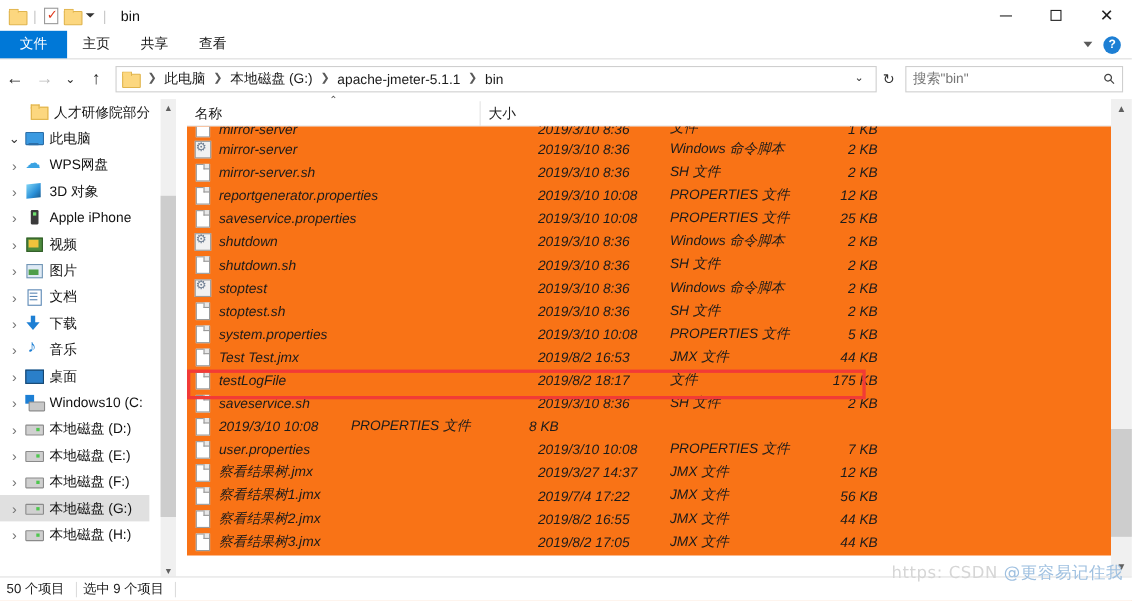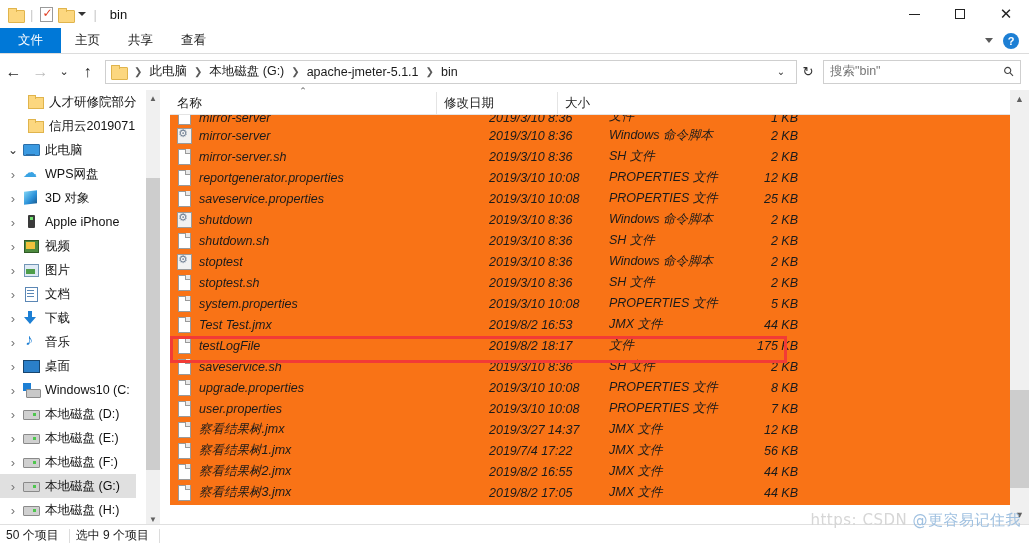--- a/index.html
+++ b/index.html
@@ -235,24 +235,20 @@
       <span class="ph">搜索"bin"</span>
       <span class="mag">⚲</span>
     </div>
   </div>
 
   <div class="sidebar" id="sidebar">
       <div class="tree-item" style="padding-left: 26px;">
         <span class="ti-ico ic-folder"></span>
         <span class="ti-label">人才研修院部分3</span>
       </div>
-      <div class="tree-item" style="padding-left: 26px;">
-        <span class="ti-ico ic-folder"></span>
-        <span class="ti-label">信用云2019071</span>
-      </div>
       <div class="tree-item">
         <span class="exp open" style="font-size: 12px;">⌄</span>
         <span class="ti-ico ic-pc"></span>
         <span class="ti-label">此电脑</span>
       </div>
       <div class="tree-item">
         <span class="exp" style="font-size: 13px;">›</span>
         <span class="ti-ico ic-cloud"></span>
         <span class="ti-label">WPS网盘</span>
       </div>
@@ -332,23 +328,20 @@
     <div class="sb-arrow">▲</div>
     <div class="sb-thumb" style="top:88px;height:292px;"></div>
     <div class="sb-arrow" style="position:absolute;bottom:0;">▼</div>
   </div>
 
   <div class="listhead">
     <div class="colhdr" style="width:266px">
       <span class="sortarrow">⌃</span>
       <span>名称</span>
     </div>
-    <div class="colhdr" style="width:121px">
-      <span>修改日期</span>
-    </div>
     <div class="colhdr" style="width:80px">
       <span>大小</span>
     </div>
   </div>
 
   <div class="filelist" id="filelist">
       <div class="frow" style="height: 10px; align-items: flex-end; overflow: hidden;">
         <span class="fi fi-file"></span>
         <span class="c-name">mirror-server</span>
         <span class="c-date">2019/3/10 8:36</span>
@@ -434,21 +427,20 @@
       </div>
       <div class="frow">
         <span class="fi fi-file"></span>
         <span class="c-name">saveservice.sh</span>
         <span class="c-date">2019/3/10 8:36</span>
         <span class="c-type">SH 文件</span>
         <span class="c-size">2 KB</span>
       </div>
       <div class="frow">
         <span class="fi fi-file"></span>
-        <span class="c-name">upgrade.properties</span>
         <span class="c-date">2019/3/10 10:08</span>
         <span class="c-type">PROPERTIES 文件</span>
         <span class="c-size">8 KB</span>
       </div>
       <div class="frow">
         <span class="fi fi-file"></span>
         <span class="c-name">user.properties</span>
         <span class="c-date">2019/3/10 10:08</span>
         <span class="c-type">PROPERTIES 文件</span>
         <span class="c-size">7 KB</span>

